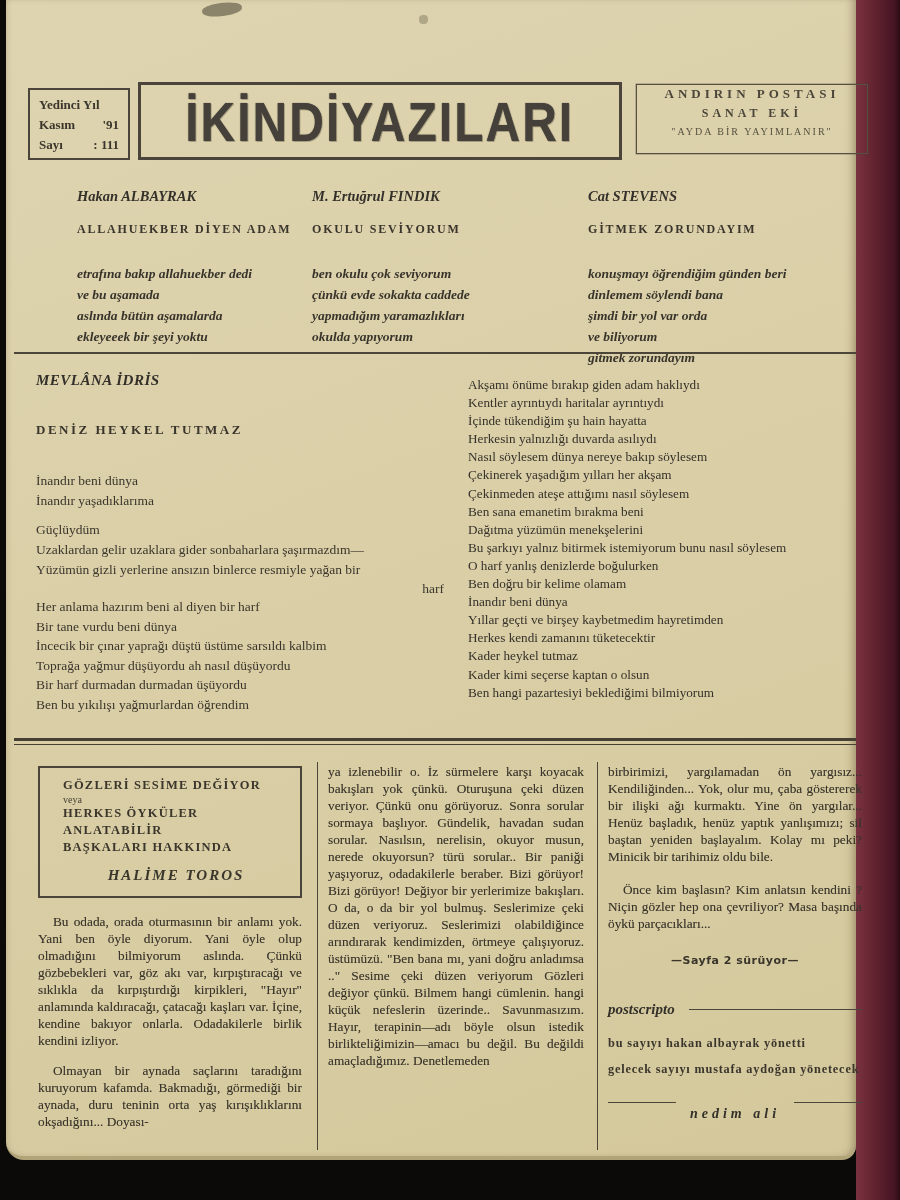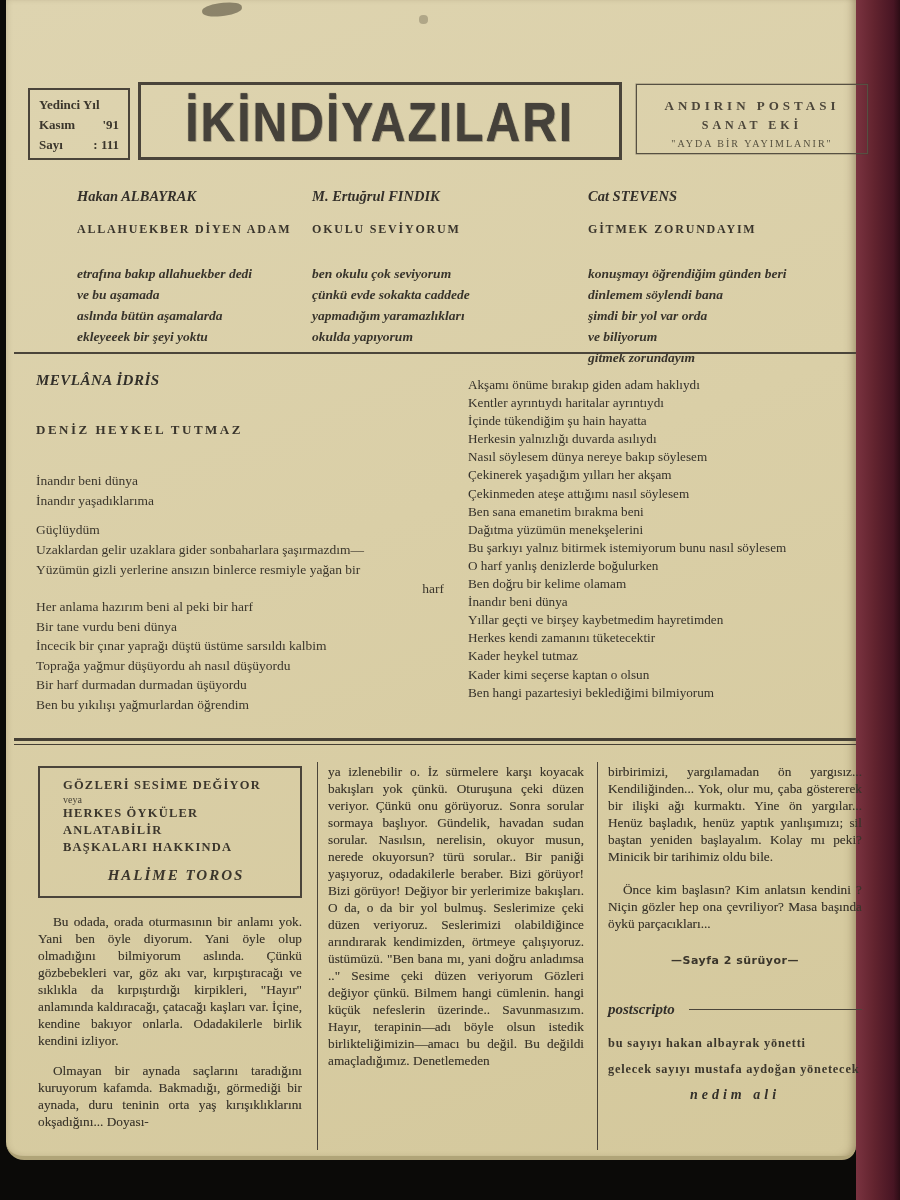--- a/index.html
+++ b/index.html
@@ -39,21 +39,21 @@
   .masthead-title{
     font-family:"Liberation Sans", sans-serif;font-weight:bold;
     font-size:47px;letter-spacing:2px;color:#45413a;
     transform:scaleY(1.18) scaleX(1.02);
     text-shadow:0 0 1px rgba(48,44,36,.75), 1px 1px 0 rgba(48,44,36,.25);
     white-space:nowrap;
   }
   .info-box{
     position:absolute;left:630px;top:84px;width:232px;height:70px;
     border:1px solid #565042;box-shadow:0 0 0 .5px rgba(70,62,48,.5);
-    box-sizing:border-box;text-align:center;padding-top:13px;color:#4c463a;
+    box-sizing:border-box;text-align:center;padding-top:1px;color:#4c463a;
   }
   .info-l1{font-size:13px;font-weight:bold;letter-spacing:4px;}
   .info-l2{font-size:12px;font-weight:bold;letter-spacing:4px;margin-top:4px;}
   .info-l3{font-size:10px;letter-spacing:2px;margin-top:5px;color:#55503f;}
 
   
   .poem-col{position:absolute;top:188px;}
   .poem-col.c1{left:35px;width:270px;margin-left:36px;}
   .poem-col.c2{left:306px;width:262px;}
   .poem-col.c3{left:582px;width:278px;}
@@ -100,21 +100,21 @@
   .para.indent{text-indent:15px;}
   .colA-p1{margin-top:15px;}
   .colA-p2{margin-top:13px;}
   .colC-p2{margin-top:16px;}
   .continued{font-family:"DejaVu Sans", sans-serif;font-size:11px;font-weight:bold;letter-spacing:.5px;
              text-align:center;margin-top:22px;color:#3a352b;}
   .ps-row{display:flex;align-items:baseline;margin-top:34px;}
   .ps-label{font-size:15px;font-weight:bold;font-style:italic;color:#33302a;}
   .ps-line{flex:1;border-bottom:1.5px solid #4b453a;margin-left:14px;transform:translateY(-4px);}
   .ps-note{font-size:12.3px;font-weight:bold;letter-spacing:.8px;line-height:26px;margin-top:12px;color:#3b362c;}
-  .sig-row{display:flex;align-items:center;margin-top:4px;flex-direction:column;}
+  .sig-row{display:flex;align-items:flex-start;margin-top:24px;}
   .sig-line{flex:1;border-bottom:1.5px solid #4b453a;transform:translateY(-4px);}
   .sig-name{font-size:14px;font-weight:bold;font-style:italic;letter-spacing:4px;margin:0 14px;color:#33302a;}
 </style>
 </head>
 <body>
 
 <div class="maroon-strip"></div>
 
 <div class="paper">
 
@@ -186,21 +186,21 @@
         <div class="pline">İnandır beni dünya</div>
         <div class="pline">İnandır yaşadıklarıma</div>
       </div>
     <div class="stanza st2">
         <div class="pline">Güçlüydüm</div>
         <div class="pline">Uzaklardan gelir uzaklara gider sonbaharlara şaşırmazdım—</div>
         <div class="pline">Yüzümün gizli yerlerine ansızın binlerce resmiyle yağan bir</div>
       </div>
     <div class="hanging">harf</div>
     <div class="stanza st3">
-        <div class="pline">Her anlama hazırım beni al peki bir harf</div>
+        <div class="pline">Her anlama hazırım beni al diyen bir harf</div>
         <div class="pline">Bir tane vurdu beni dünya</div>
         <div class="pline">İncecik bir çınar yaprağı düştü üstüme sarsıldı kalbim</div>
         <div class="pline">Toprağa yağmur düşüyordu ah nasıl düşüyordu</div>
         <div class="pline">Bir harf durmadan durmadan üşüyordu</div>
         <div class="pline">Ben bu yıkılışı yağmurlardan öğrendim</div>
       </div>
   </div>
   <div class="feature-right">
       <div class="pline">Akşamı önüme bırakıp giden adam haklıydı</div>
       <div class="pline">Kentler ayrıntıydı haritalar ayrıntıydı</div>

